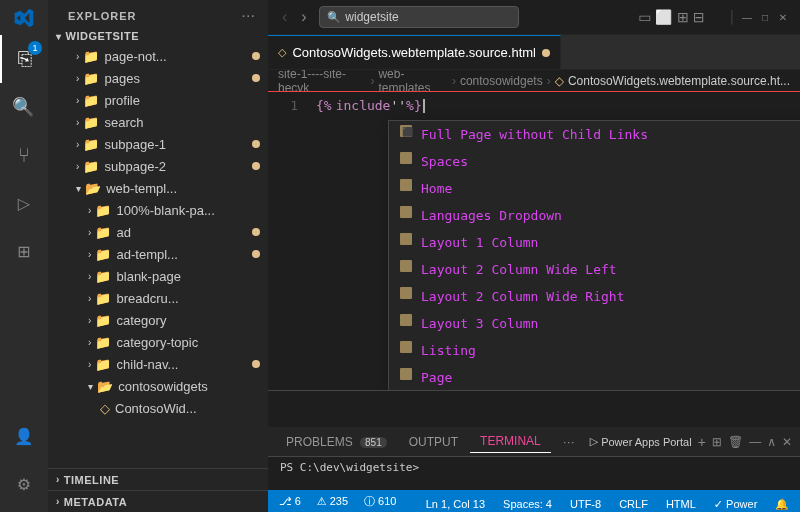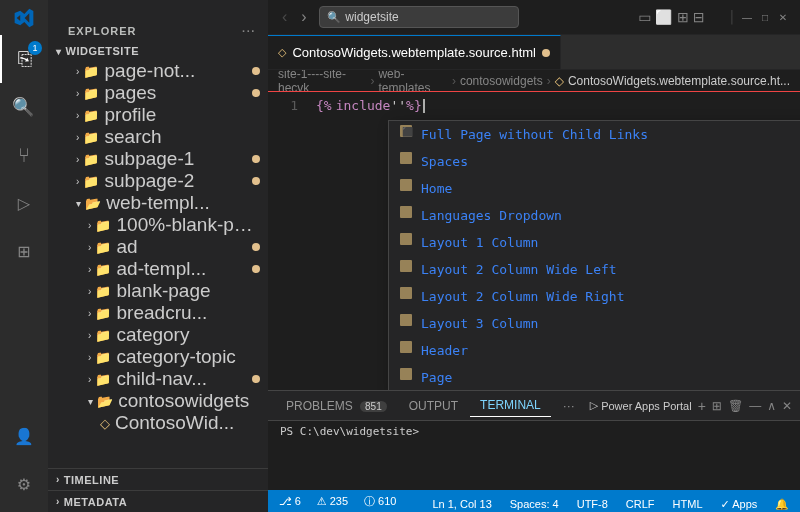--- a/index.html
+++ b/index.html
@@ -73,30 +73,29 @@
     
     .sidebar {
       width: 220px;
       background: #252526;
       display: flex;
       flex-direction: column;
       flex-shrink: 0;
       overflow: hidden;
     }
     .sidebar-header {
-      padding: 2px 12px 5px 20px;
+      padding: 10px 12px 5px 20px;
       font-size: 11px;
       font-weight: 600;
       letter-spacing: 1px;
       color: #bbbdbb;
       display: flex;
       align-items: center;
       justify-content: space-between;
       text-transform: uppercase;
-      margin-top: 23px;
     }
     .sidebar-header-icons {
       display: flex;
       gap: 6px;
       color: #858585;
     }
     .explorer-tree {
       flex: 1;
       overflow-y: auto;
       overflow-x: hidden;
@@ -138,21 +137,21 @@
       margin-right: 5px;
       font-size: 13px;
       flex-shrink: 0;
     }
     .folder-icon { color: #dcb67a; }
     .folder-icon-open { color: #dcb67a; }
     .tree-item-label {
       overflow: hidden;
       text-overflow: ellipsis;
       flex: 1;
-      font-size: 19px;
+      font-size: 13px;
     }
     .dot-badge {
       width: 8px;
       height: 8px;
       border-radius: 50%;
       background: #e2c08d;
       flex-shrink: 0;
       margin-left: 4px;
     }
 
@@ -344,48 +343,49 @@
       font-family: 'Consolas', monospace;
       font-size: 13px;
       line-height: 20px;
     }
     .ac-icon {
       color: #c8a96e;
       font-size: 11px;
       width: 14px;
       flex-shrink: 0;
     }
-    .ac-label { color: #3b82f6; }
+    .ac-label { color: #d946ef; }
 
     
     .terminal-panel {
       height: 100px;
       background: #1e1e1e;
       border-top: 1px solid #454545;
       display: flex;
       flex-direction: column;
       flex-shrink: 0;
     }
     .terminal-tabs {
       height: 30px;
       background: #252526;
       display: flex;
       align-items: center;
       padding: 0 8px;
       gap: 2px;
       border-bottom: 1px solid #454545;
       flex-shrink: 0;
+      margin-top: 36px;
     }
     .terminal-tab {
       padding: 4px 10px;
       font-size: 12px;
       color: #969696;
       cursor: pointer;
     }
-    .terminal-tab.active { color: #7dd3fc; border-bottom: 1px solid #ffffff; }
+    .terminal-tab.active { color: #ec4899; border-bottom: 1px solid #ffffff; }
     .terminal-badge {
       background: #3f3f3f;
       color: #cccccc;
       border-radius: 10px;
       padding: 0 5px;
       font-size: 10px;
       margin-left: 4px;
     }
     .terminal-actions {
       margin-left: auto;
@@ -689,21 +689,21 @@
         <div class="autocomplete-item">
           <span class="ac-icon"><svg width="14" height="14" viewBox="0 0 14 14">
                 <rect x="1" y="1" width="12" height="12" fill="#c8a96e" opacity="0.7" rx="1"></rect>
               </svg></span>
           <span class="ac-label">Layout 3 Column</span>
         </div>
         <div class="autocomplete-item">
           <span class="ac-icon"><svg width="14" height="14" viewBox="0 0 14 14">
                 <rect x="1" y="1" width="12" height="12" fill="#c8a96e" opacity="0.7" rx="1"></rect>
               </svg></span>
-          <span class="ac-label">Header</span>
+          <span class="ac-label">Listing</span>
         </div>
         <div class="autocomplete-item">
           <span class="ac-icon"><svg width="14" height="14" viewBox="0 0 14 14">
                 <rect x="1" y="1" width="12" height="12" fill="#c8a96e" opacity="0.7" rx="1"></rect>
               </svg></span>
           <span class="ac-label">Page</span>
         </div>
 
       </div>
     </div>
@@ -767,20 +767,20 @@
       <div class="status-item">
         <span>UTF-8</span>
       </div>
       <div class="status-item">
         <span>CRLF</span>
       </div>
       <div class="status-item">
         <span>HTML</span>
       </div>
       <div class="status-item">
-        <span>✓ Apps</span>
+        <span>✓ Power</span>
       </div>
       <div class="status-item">
         <span>🔔</span>
       </div>
     </div>
   </div>
 </div>
 
 </body></html>

